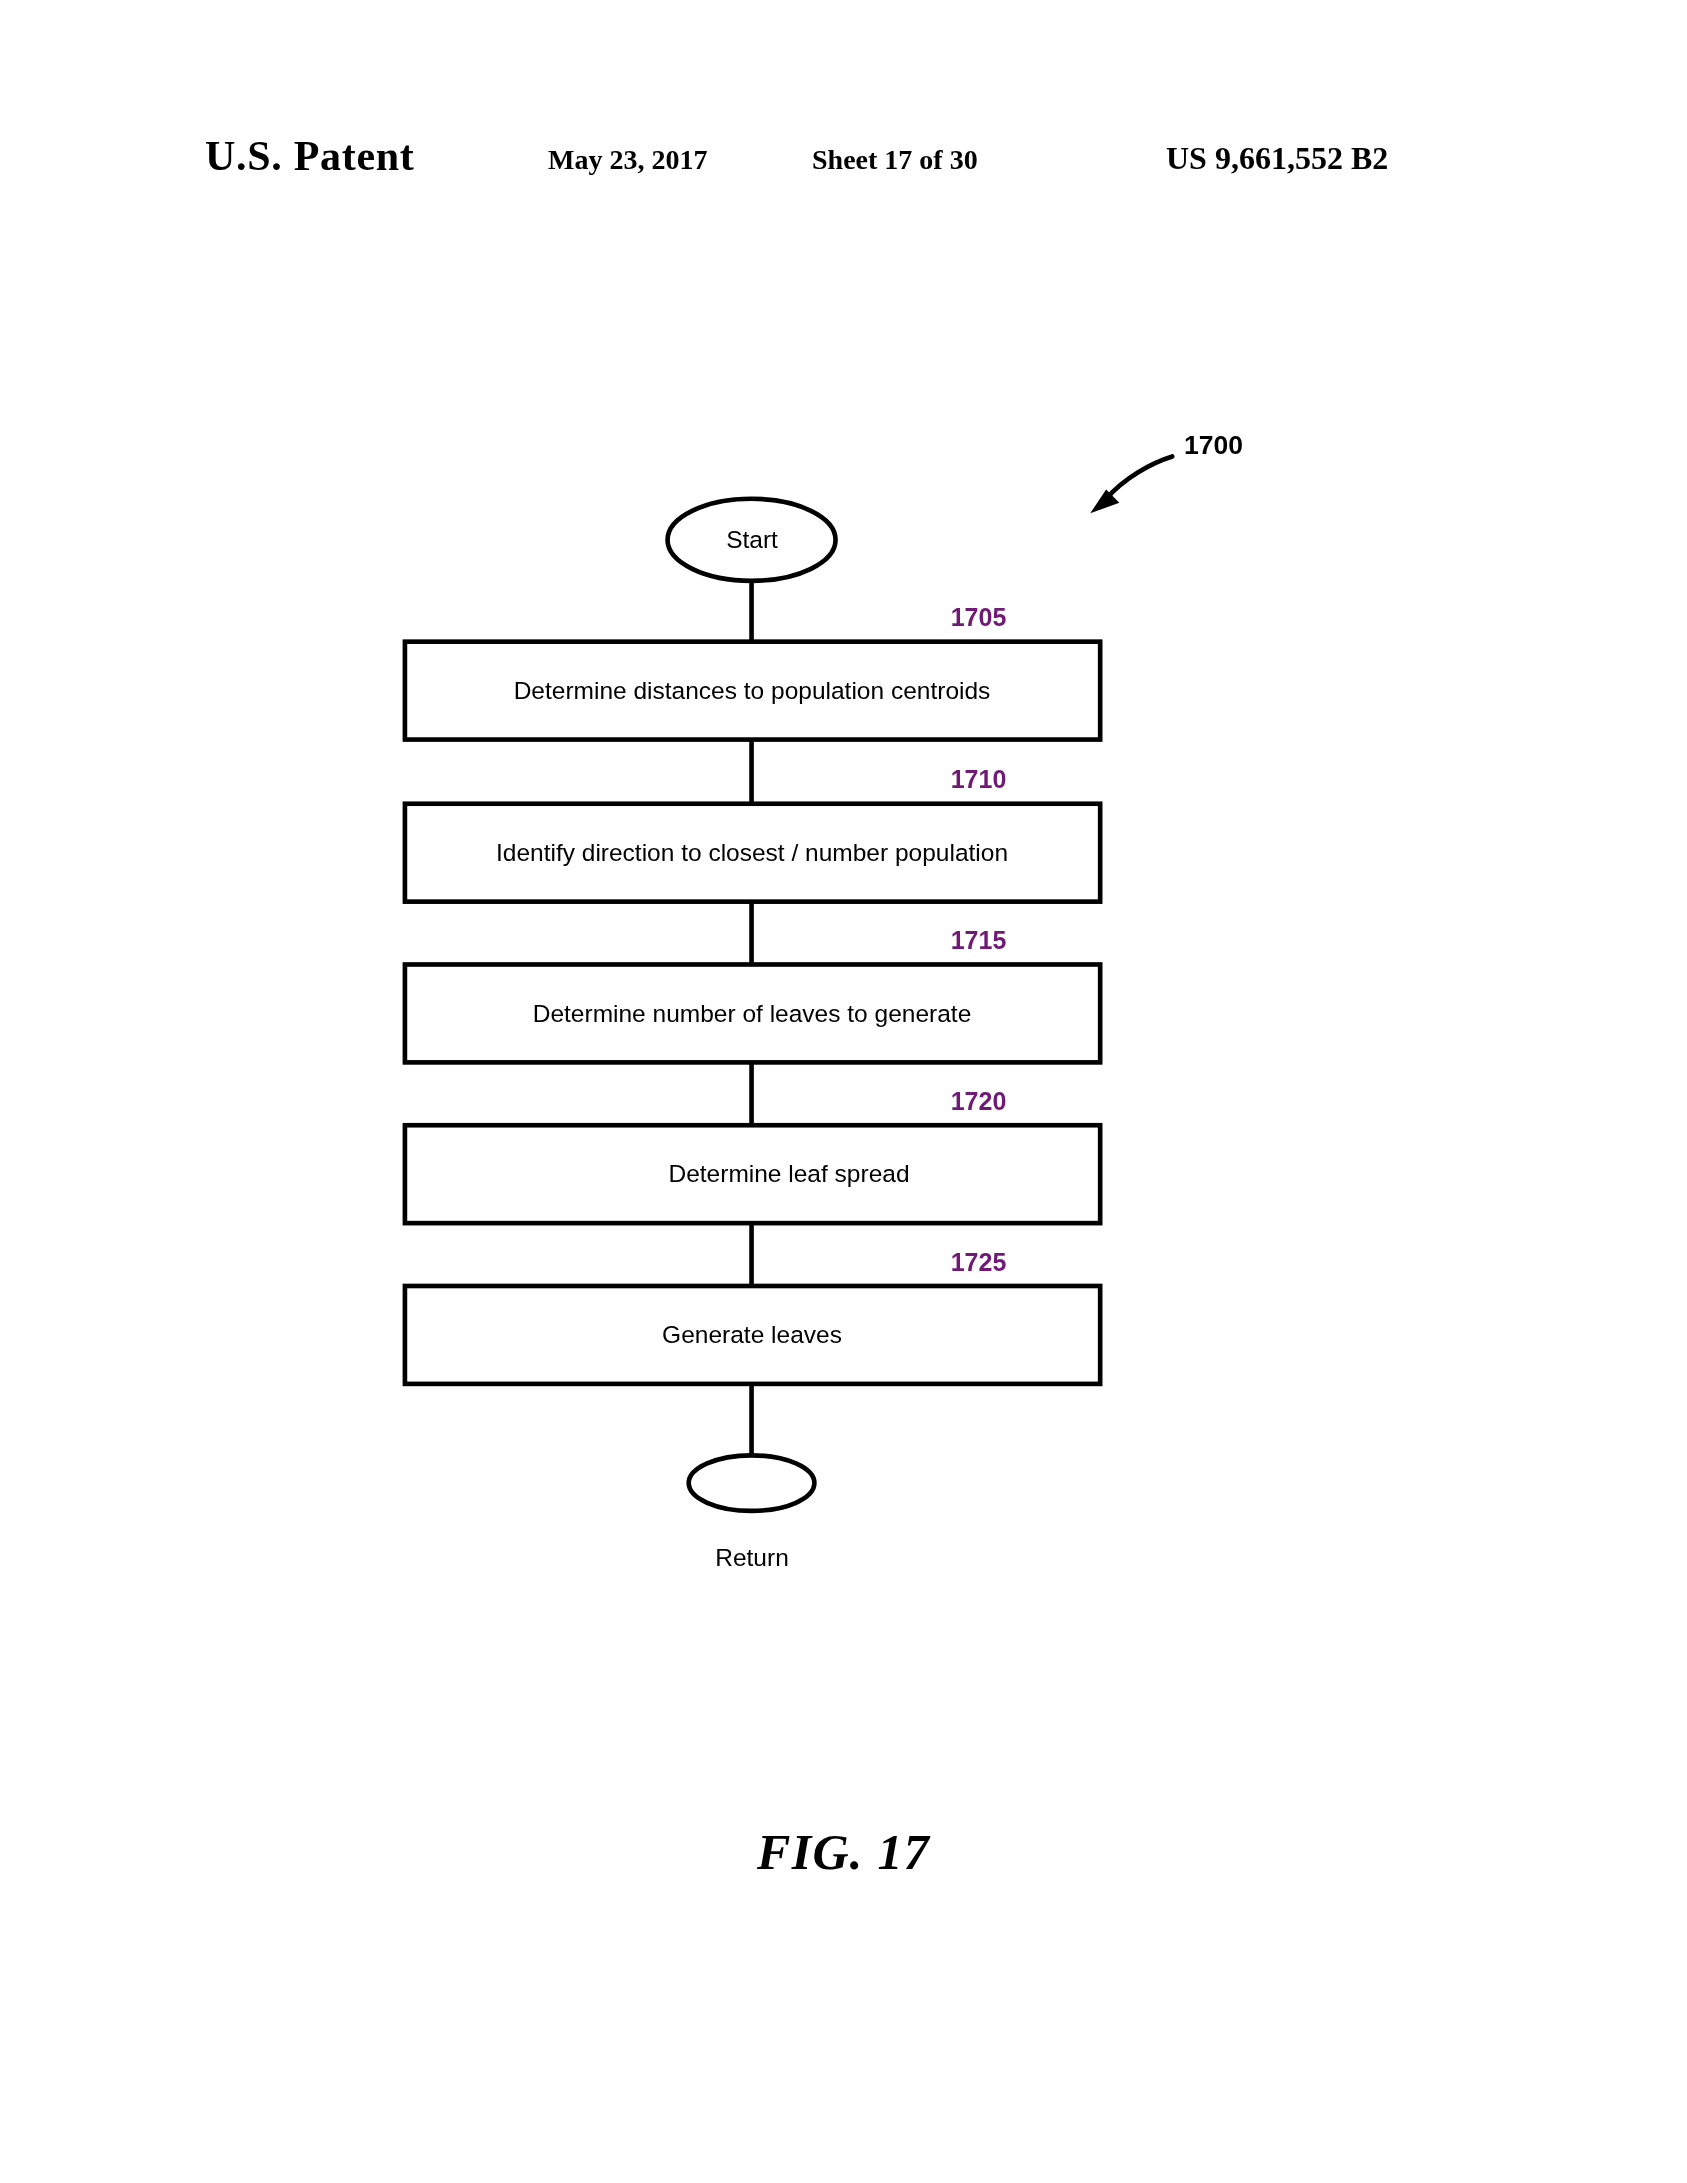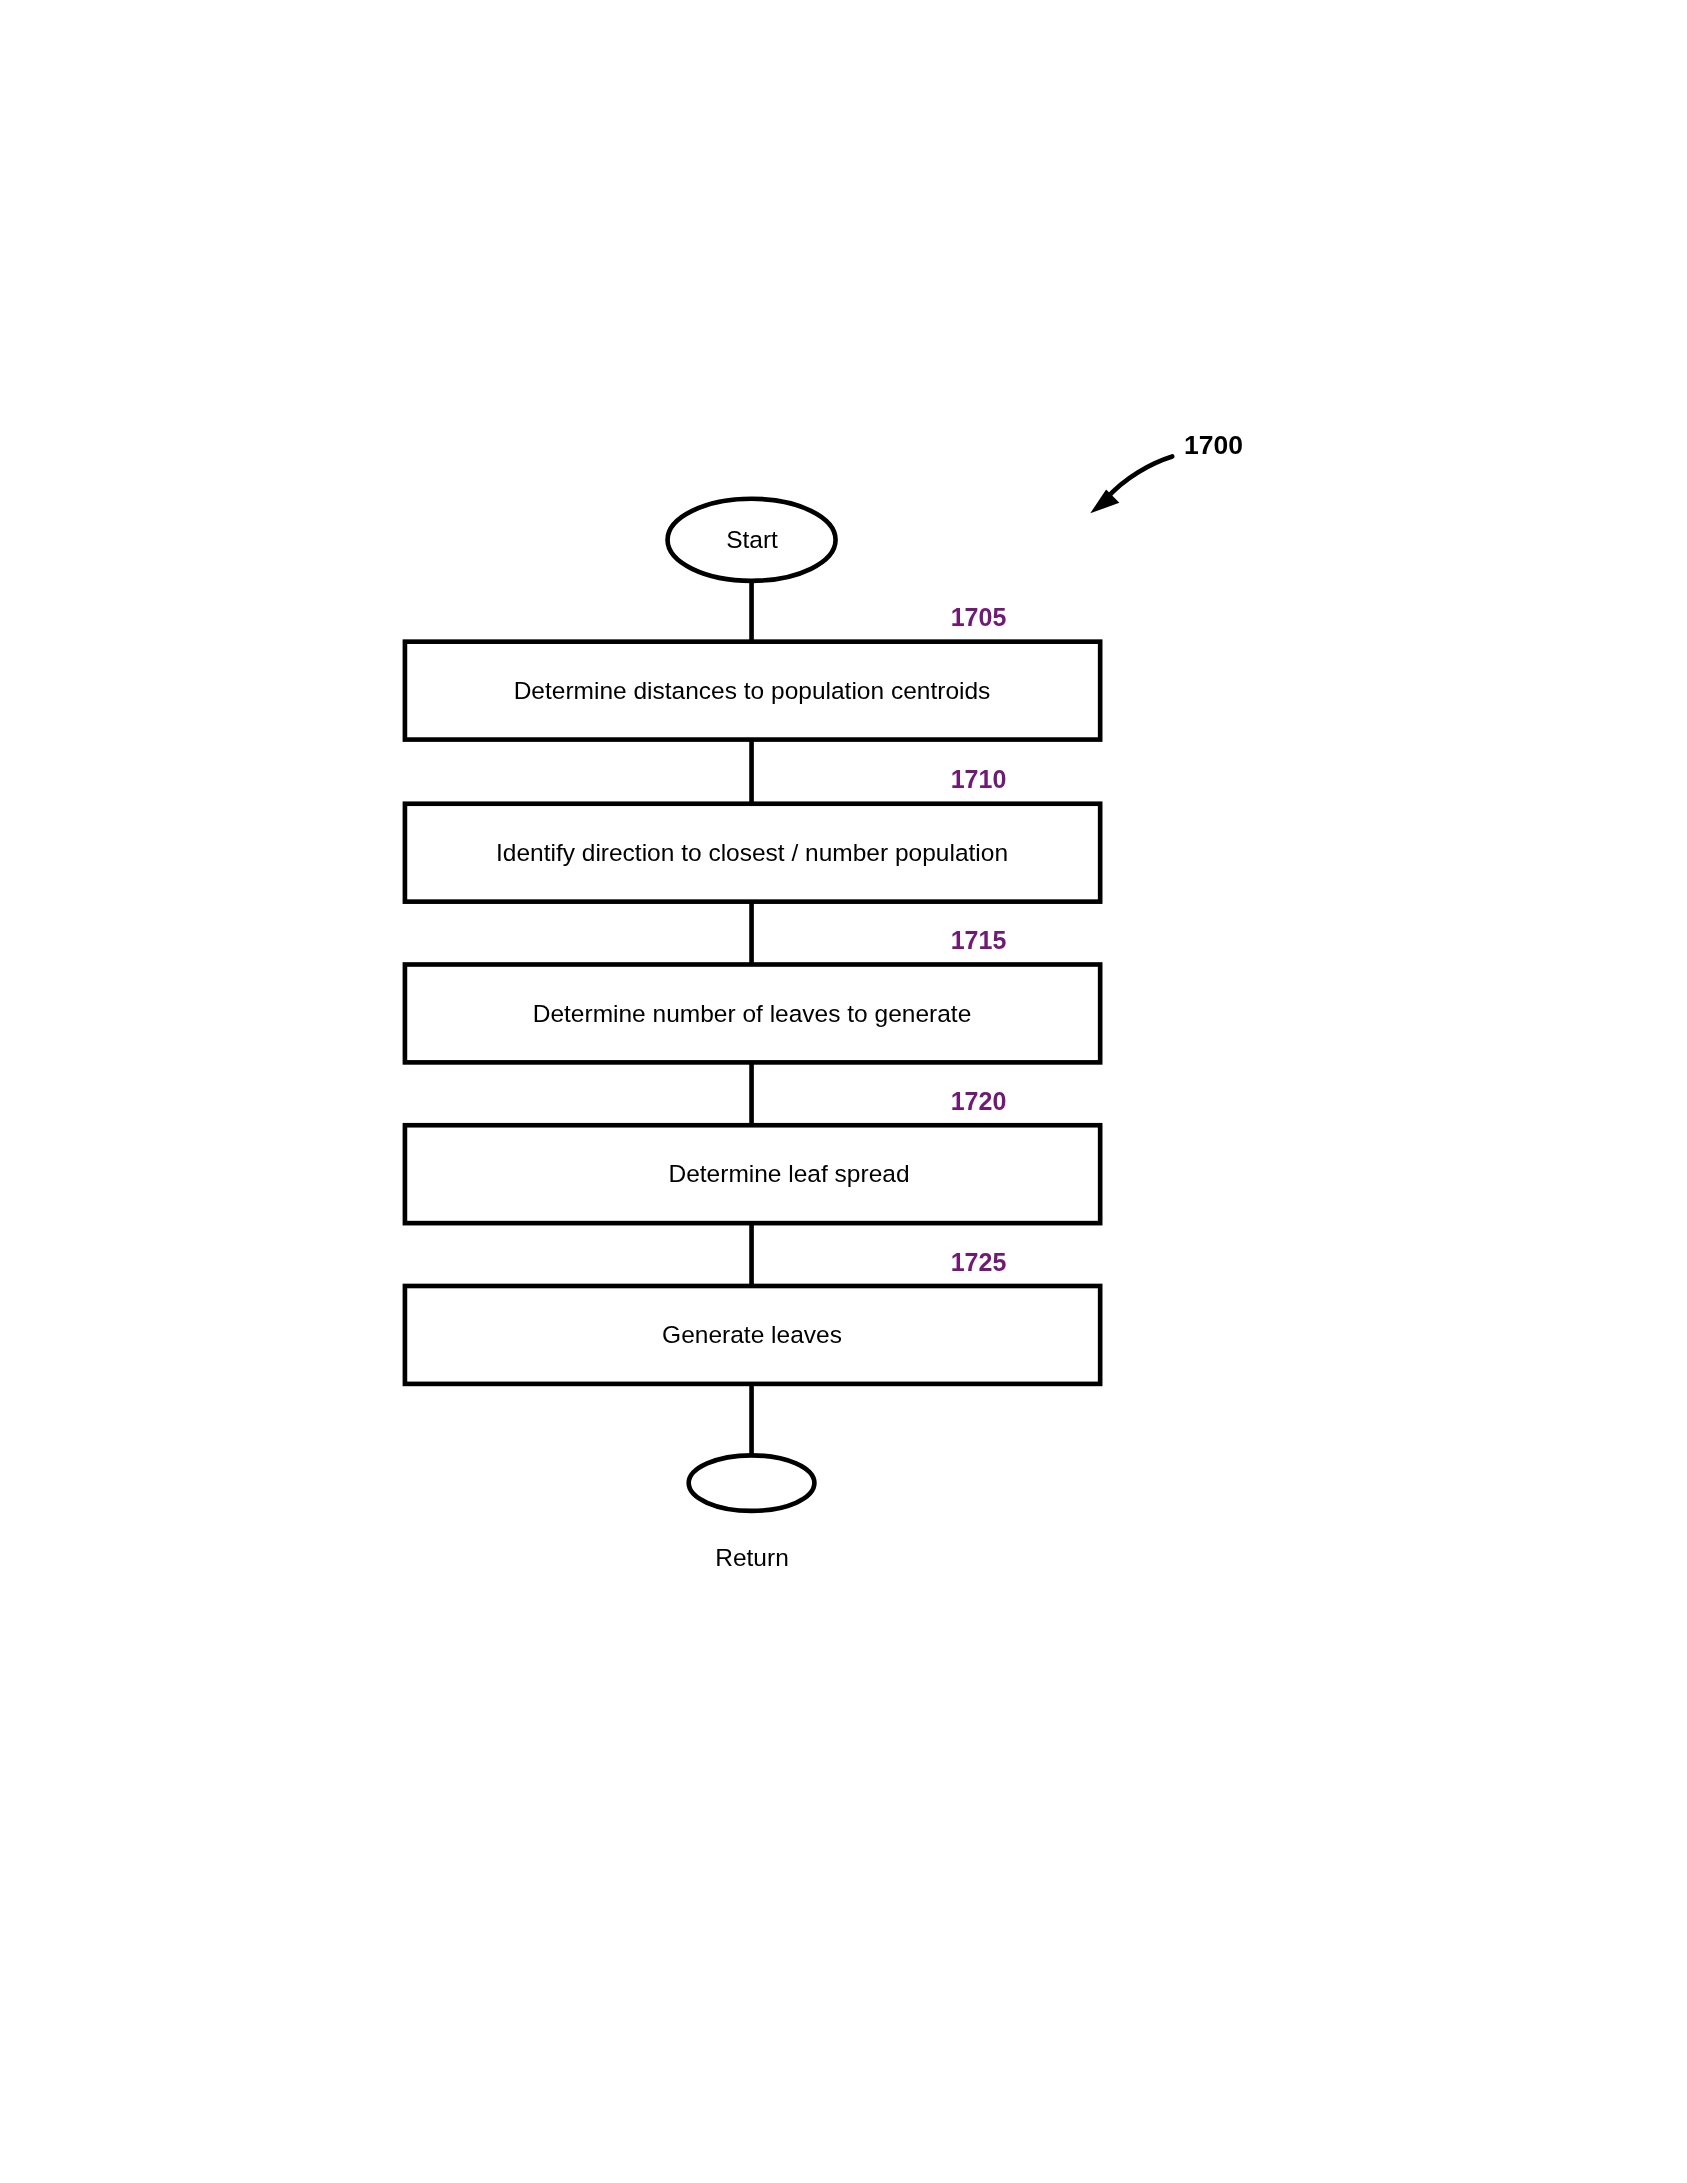--- a/index.html
+++ b/index.html
@@ -120,20 +120,26 @@
     font-size: 50px;
     letter-spacing: 1.3px;
     color: #000;
   }
 </style>
 </head>
 <body>
 
 <div id="page">
 
+  <div class="hdr">
+    <div class="hdr-title">U.S. Patent</div>
+    <div class="hdr-date">May 23, 2017</div>
+    <div class="hdr-sheet">Sheet 17 of 30</div>
+    <div class="hdr-patno">US 9,661,552 B2</div>
+  </div>
 
   <div class="flow">
 
     <svg class="fc-svg" width="1687" height="2183" viewBox="0 0 2550 3300">
 
       <g>
         <path d="M 1772 690 C 1740 700, 1700 722, 1672 754" stroke="#000" stroke-width="7" fill="none" stroke-linecap="round"></path>
         <path d="M 1648 776 L 1692 760 L 1672 740 Z" fill="#000"></path>
       </g>
 
@@ -175,15 +181,16 @@
     <div class="ref-label" style="left:893px; top:926px; width:171px;">1715</div>
 
     <div class="node-label" style="left:789px; top:1174px;">Determine leaf spread</div>
     <div class="ref-label" style="left:893px; top:1087px; width:171px;">1720</div>
 
     <div class="node-label" style="left:752px; top:1335px;">Generate leaves</div>
     <div class="ref-label" style="left:893px; top:1248px; width:171px;">1725</div>
 
   </div>
 
+  <div class="fig-caption">FIG. 17</div>
 
 </div>
 
 
 </body></html>

